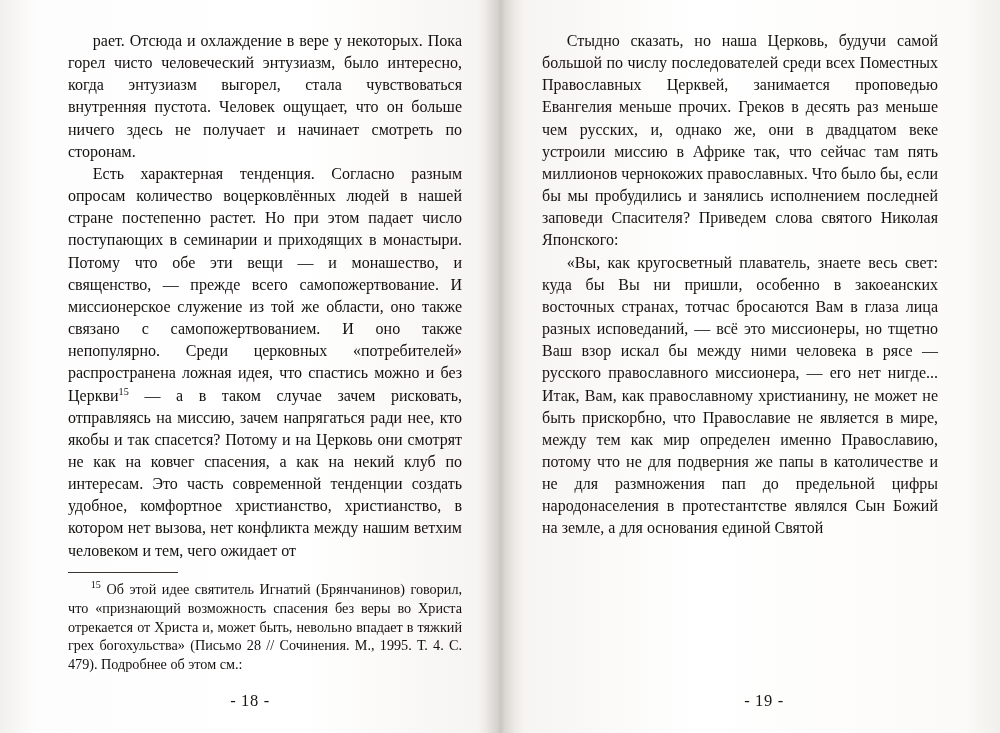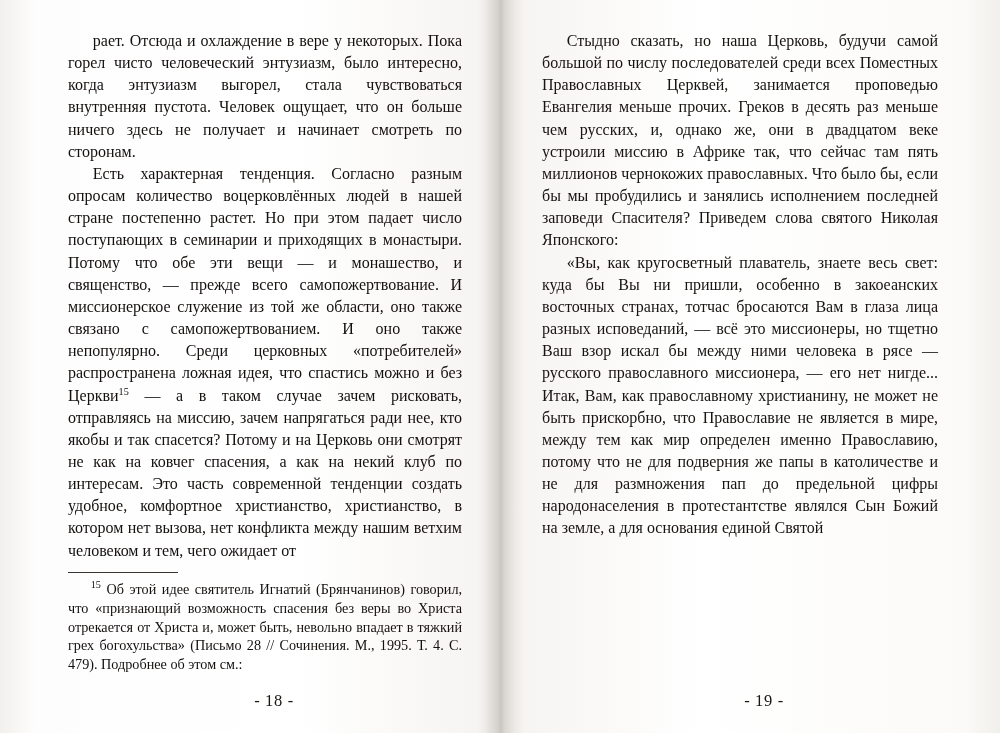--- a/index.html
+++ b/index.html
@@ -95,21 +95,21 @@
   .folio {
     position: absolute;
     bottom: 22px;
     left: 0;
     width: 100%;
     text-align: center;
     font-size: 16.5px;
     letter-spacing: 0.04em;
     color: #1a1613;
   }
-  .page-left .folio { padding-right: 20px; padding-left: 24px; }
+  .page-left .folio { padding-right: 20px; }
   .page-right .folio { padding-left: 14px; }
 
   .gutter-shadow {
     position: absolute;
     left: 478px;
     top: 0;
     width: 46px;
     height: 733px;
     background: linear-gradient(to right, rgba(120,112,104,0) 0%, rgba(110,102,94,0.17) 42%, rgba(90,82,76,0.22) 50%, rgba(110,102,94,0.15) 58%, rgba(120,112,104,0) 100%);
     z-index: 2;

